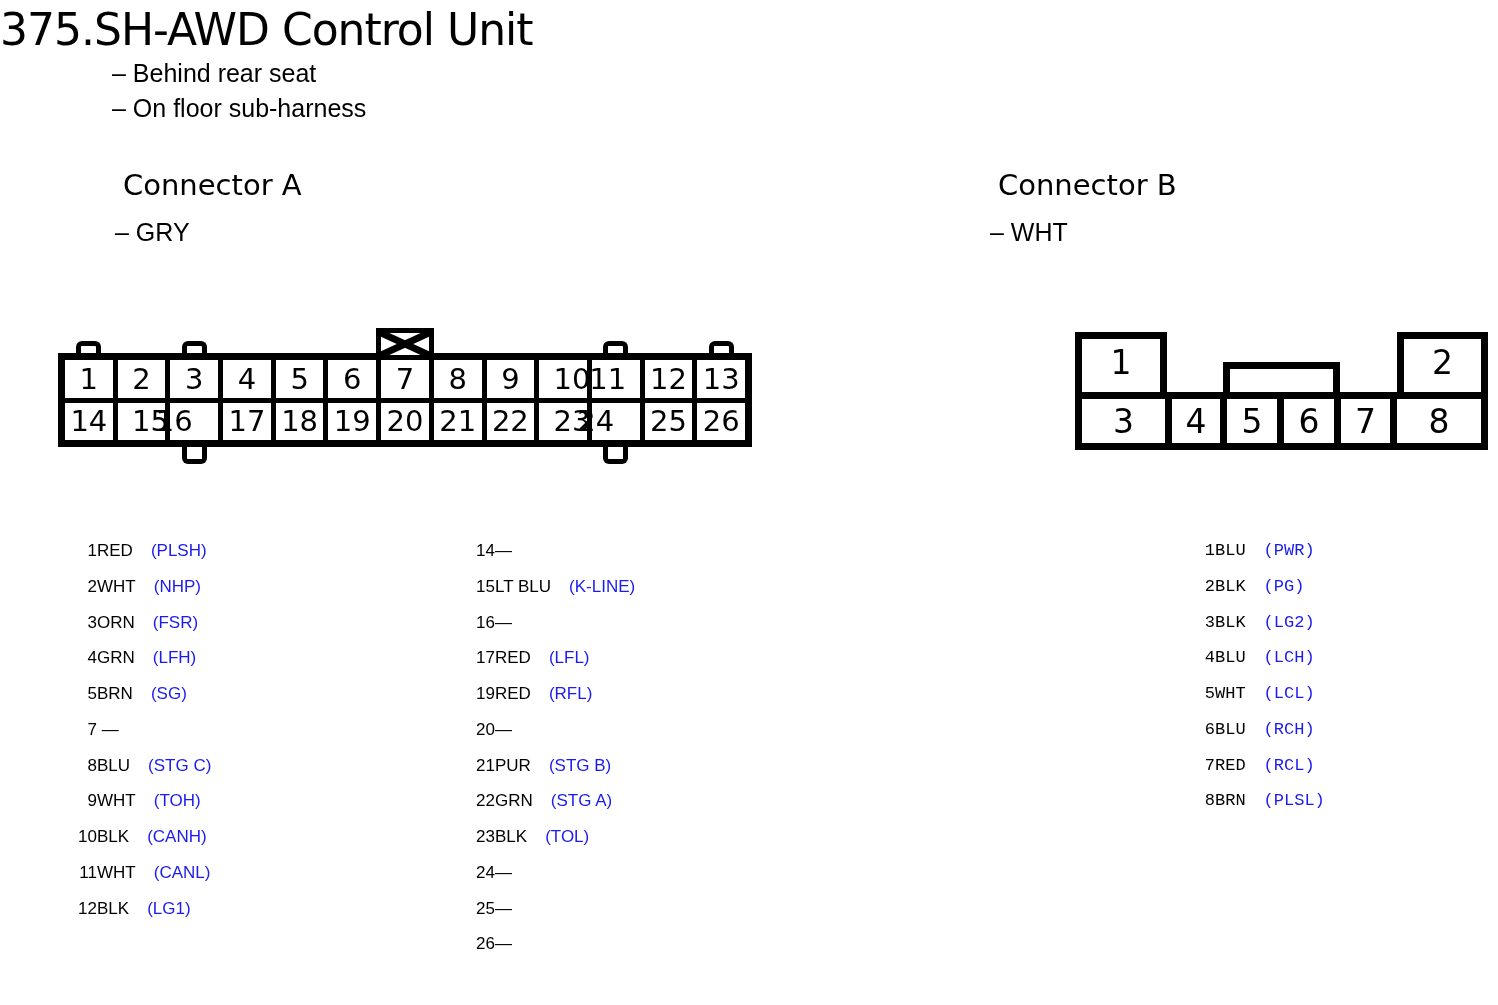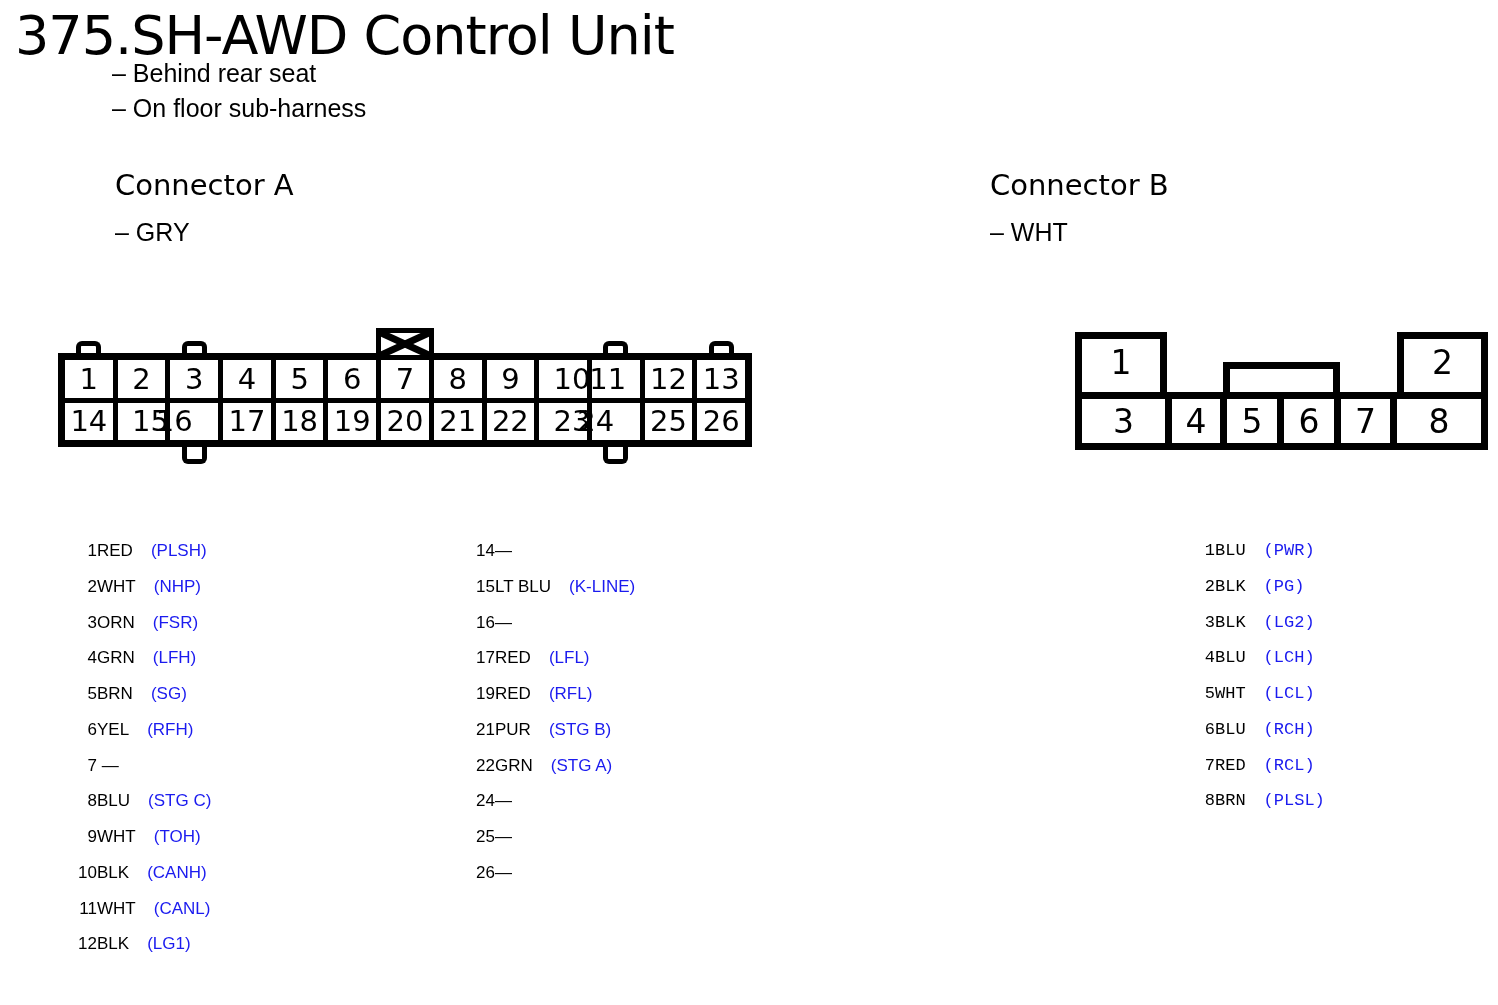--- a/index.html
+++ b/index.html
@@ -5,25 +5,25 @@
   * { margin:0; padding:0; box-sizing:border-box; }
   html,body { background:#fff; }
   body {
     width:1498px; height:1005px; position:relative; overflow:hidden;
     font-family:"Liberation Sans", sans-serif; color:#000;
   }
   .abs { position:absolute; }
 
   
   .page-title {
-    left:15px; top:4px; font-family:"DejaVu Sans", sans-serif;
-    font-size:54px; letter-spacing:-1px; white-space:nowrap;
+    left:0; top:4px; font-family:"DejaVu Sans", sans-serif;
+    font-size:44px; letter-spacing:-1px; white-space:nowrap;
   }
   .notes { left:112px; top:56px; font-size:25px; line-height:35px; white-space:pre; }
-  .conn-heading { top:168px; font-family:"DejaVu Sans", sans-serif; font-size:29px; }
+  .conn-heading { top:168px; font-family:"DejaVu Sans", sans-serif; font-size:29px;margin-left:8px; }
   .conn-colornote { top:218px; font-size:25px; }
   .ca-x { left:115px; } .cb-x { left:990px; }
 
   
   .connA { left:58px; top:328px; width:694px; height:136px; }
   .connA .body {
     position:absolute; left:0; top:25px; width:694px; height:94px;
     background:#000; padding:7px; display:grid;
     grid-template-columns:repeat(13,1fr); grid-template-rows:1fr 1fr; gap:5px;
   }
@@ -203,36 +203,37 @@
       <div class="cellB">8</div>
     </div>
 </div>
 
 <div class="abs plist listA1">
     <div class="prow"><span class="num">1</span><span class="clr">RED</span><span class="sig">(PLSH)</span></div>
     <div class="prow"><span class="num">2</span><span class="clr">WHT</span><span class="sig">(NHP)</span></div>
     <div class="prow"><span class="num">3</span><span class="clr">ORN</span><span class="sig">(FSR)</span></div>
     <div class="prow"><span class="num">4</span><span class="clr">GRN</span><span class="sig">(LFH)</span></div>
     <div class="prow"><span class="num">5</span><span class="clr">BRN</span><span class="sig">(SG)</span></div>
-    <div class="prow"><span class="num">6</span><span class="clr">YEL</span><span class="sig">(RFH)</span></div>
     <div class="prow"><span class="num">7</span><span class="clr"> —</span></div>
     <div class="prow"><span class="num">8</span><span class="clr">BLU</span><span class="sig">(STG C)</span></div>
     <div class="prow"><span class="num">9</span><span class="clr">WHT</span><span class="sig">(TOH)</span></div>
     <div class="prow"><span class="num">10</span><span class="clr">BLK</span><span class="sig">(CANH)</span></div>
     <div class="prow"><span class="num">11</span><span class="clr">WHT</span><span class="sig">(CANL)</span></div>
     <div class="prow"><span class="num">12</span><span class="clr">BLK</span><span class="sig">(LG1)</span></div>
   </div>
 <div class="abs plist listA2">
     <div class="prow"><span class="num">14</span><span class="clr">—</span></div>
     <div class="prow"><span class="num">15</span><span class="clr">LT BLU</span><span class="sig">(K-LINE)</span></div>
     <div class="prow"><span class="num">16</span><span class="clr">—</span></div>
     <div class="prow"><span class="num">17</span><span class="clr">RED</span><span class="sig">(LFL)</span></div>
     <div class="prow"><span class="num">19</span><span class="clr">RED</span><span class="sig">(RFL)</span></div>
+    <div class="prow"><span class="num">20</span><span class="clr">—</span></div>
     <div class="prow"><span class="num">21</span><span class="clr">PUR</span><span class="sig">(STG B)</span></div>
     <div class="prow"><span class="num">22</span><span class="clr">GRN</span><span class="sig">(STG A)</span></div>
+    <div class="prow"><span class="num">23</span><span class="clr">BLK</span><span class="sig">(TOL)</span></div>
     <div class="prow"><span class="num">24</span><span class="clr">—</span></div>
     <div class="prow"><span class="num">25</span><span class="clr">—</span></div>
     <div class="prow"><span class="num">26</span><span class="clr">—</span></div>
   </div>
 <div class="abs plist narrow listB">
     <div class="prow"><span class="num">1</span><span class="clr">BLU</span><span class="sig">(PWR)</span></div>
     <div class="prow"><span class="num">2</span><span class="clr">BLK</span><span class="sig">(PG)</span></div>
     <div class="prow"><span class="num">3</span><span class="clr">BLK</span><span class="sig">(LG2)</span></div>
     <div class="prow"><span class="num">4</span><span class="clr">BLU</span><span class="sig">(LCH)</span></div>
     <div class="prow"><span class="num">5</span><span class="clr">WHT</span><span class="sig">(LCL)</span></div>

